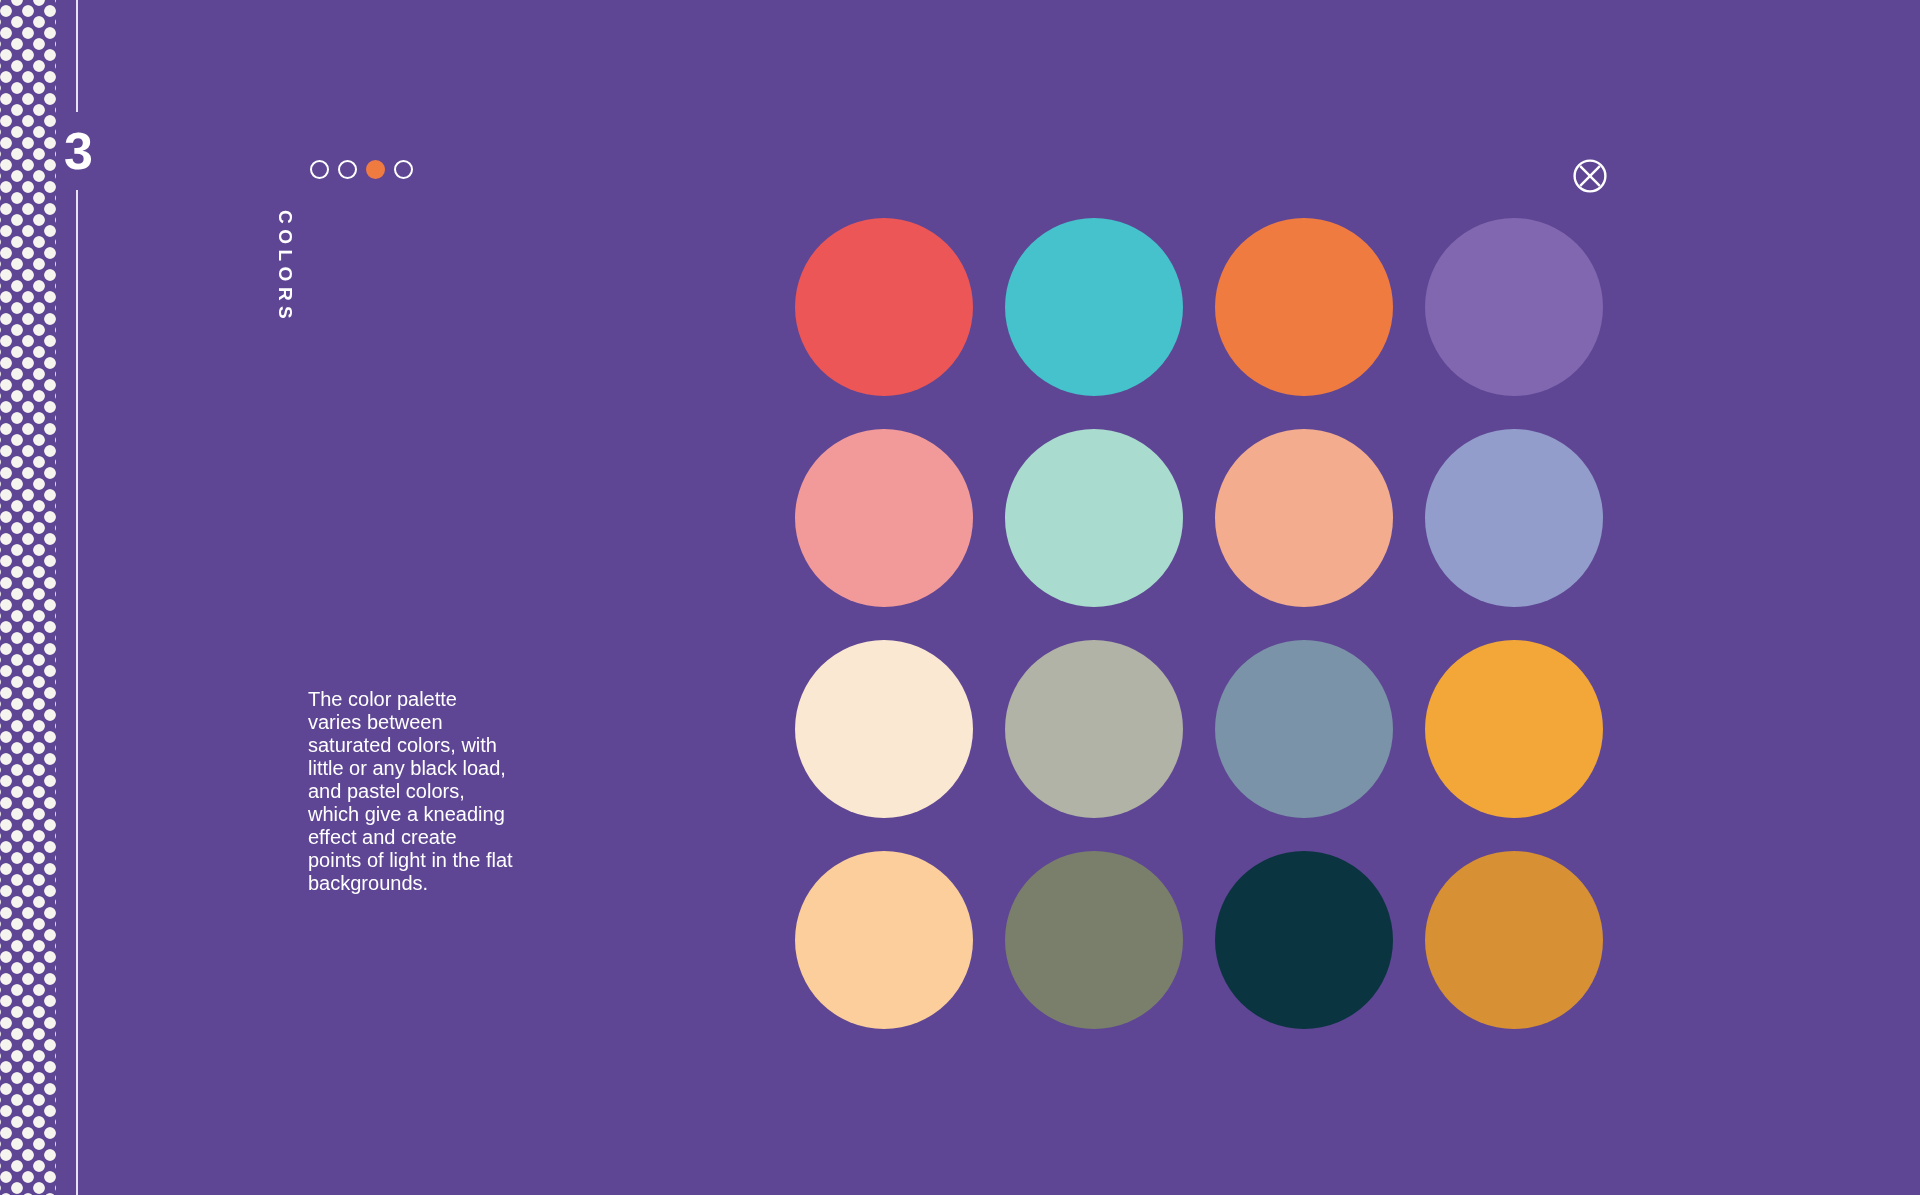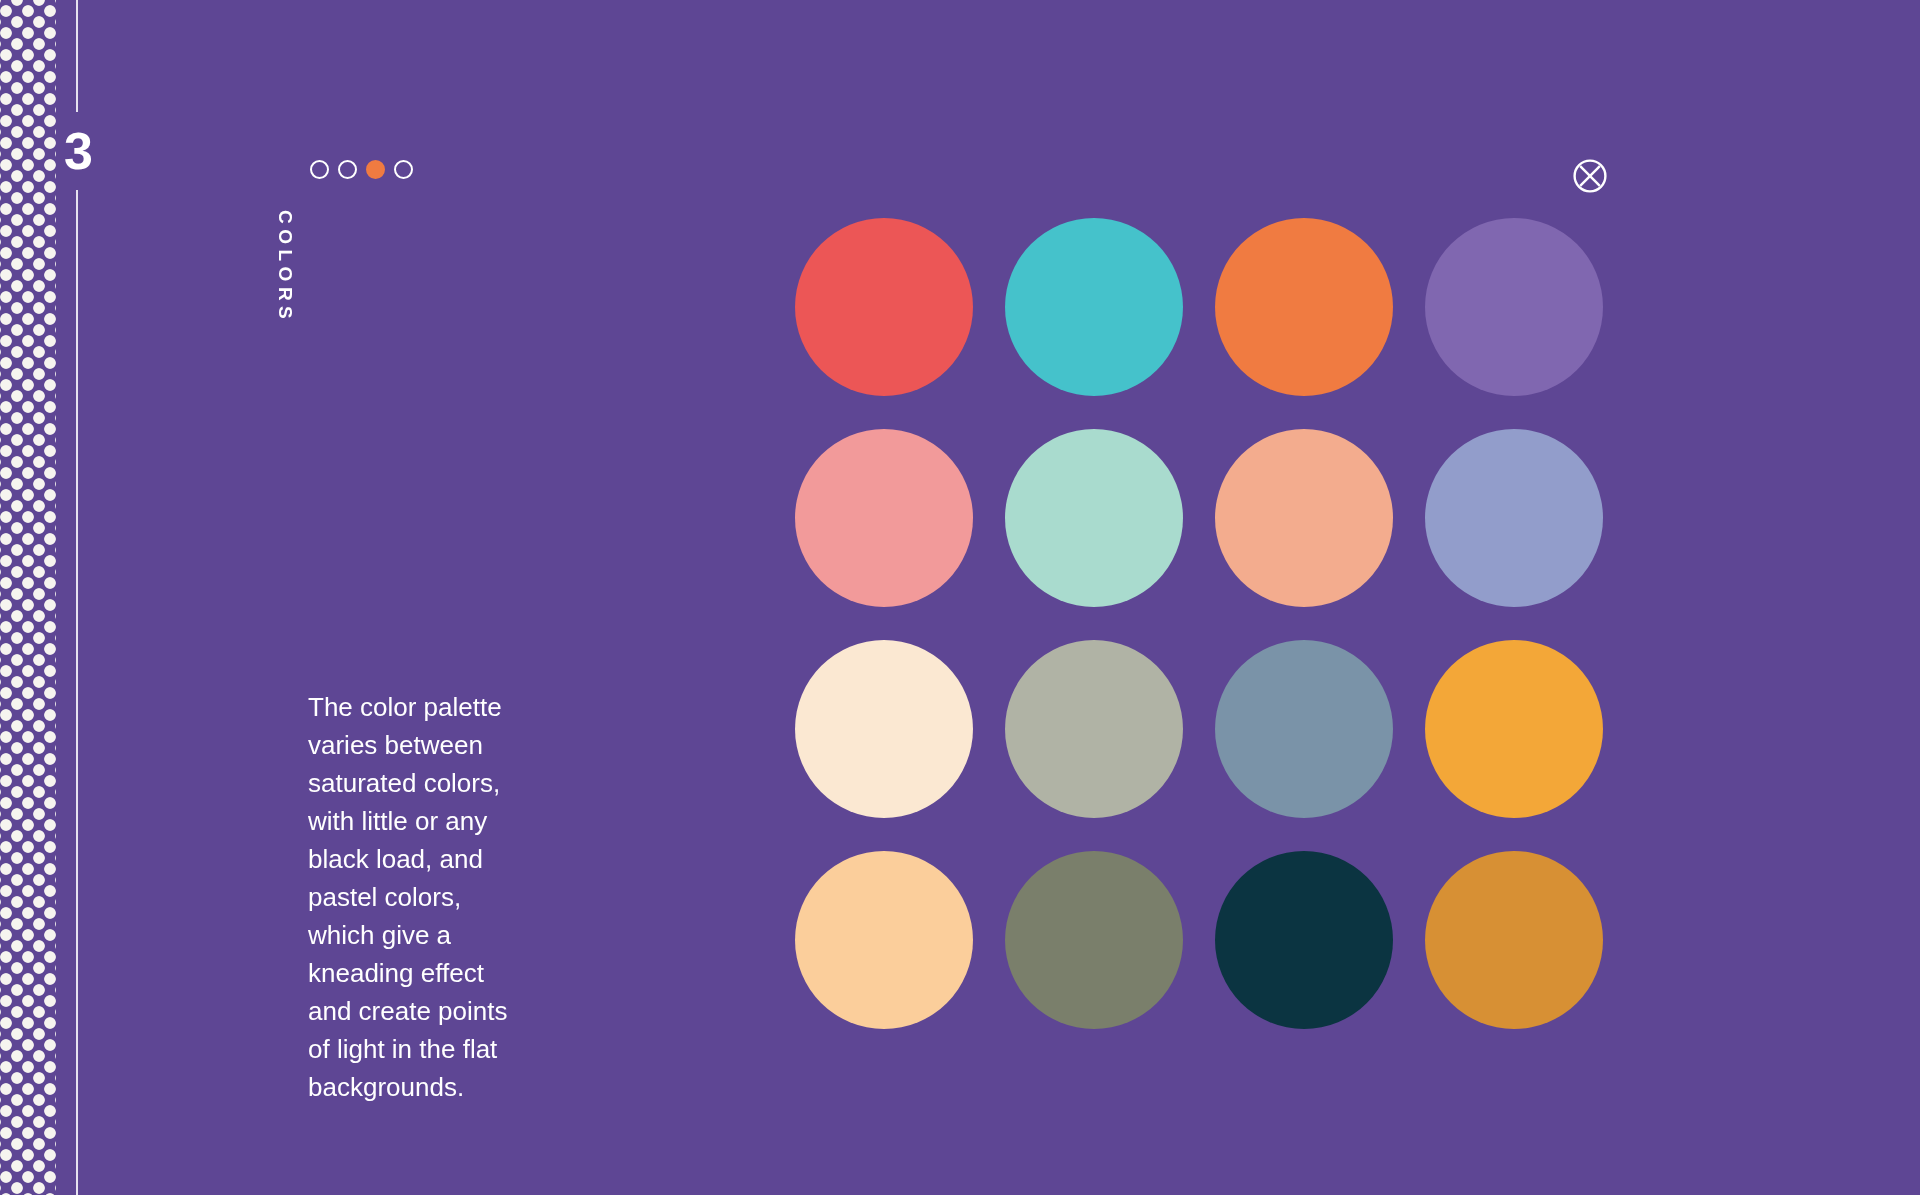--- a/index.html
+++ b/index.html
@@ -96,22 +96,22 @@
     white-space: nowrap;
   }
 
   
   #body-copy {
     position: absolute;
     left: 308px;
     top: 688px;
     width: 206px;
     color: #ffffff;
-    font-size: 26px;
-    line-height: 38px;
+    font-size: 20px;
+    line-height: 23px;
     font-weight: 400;
   }
 
   
   #close-button {
     position: absolute;
     left: 1572px;
     top: 158px;
     width: 36px;
     height: 36px;

